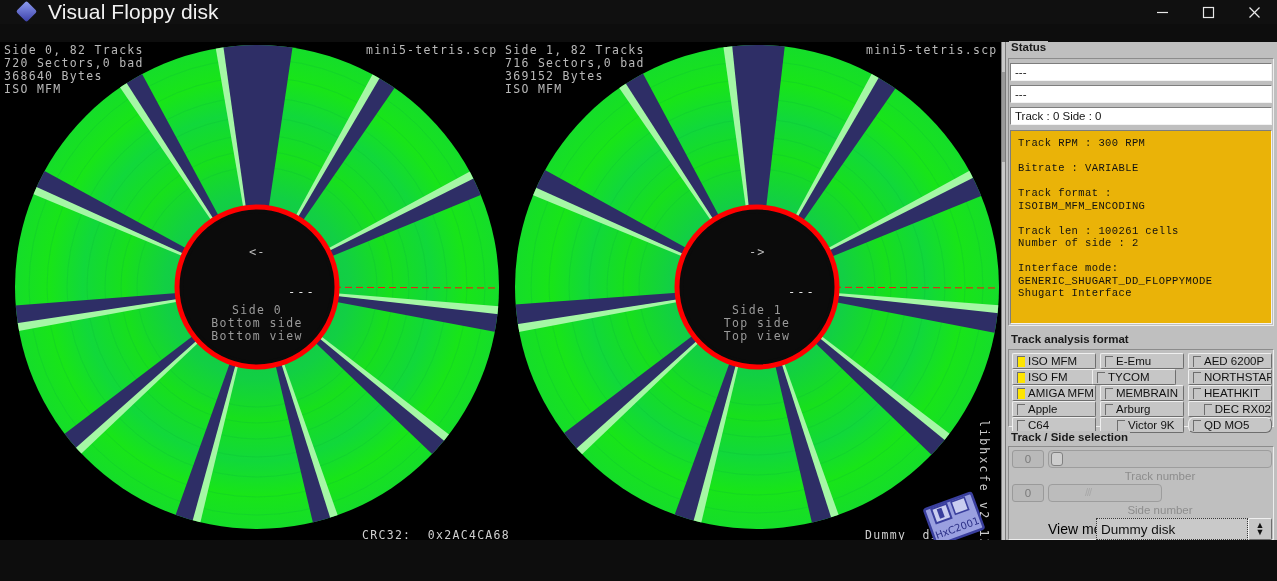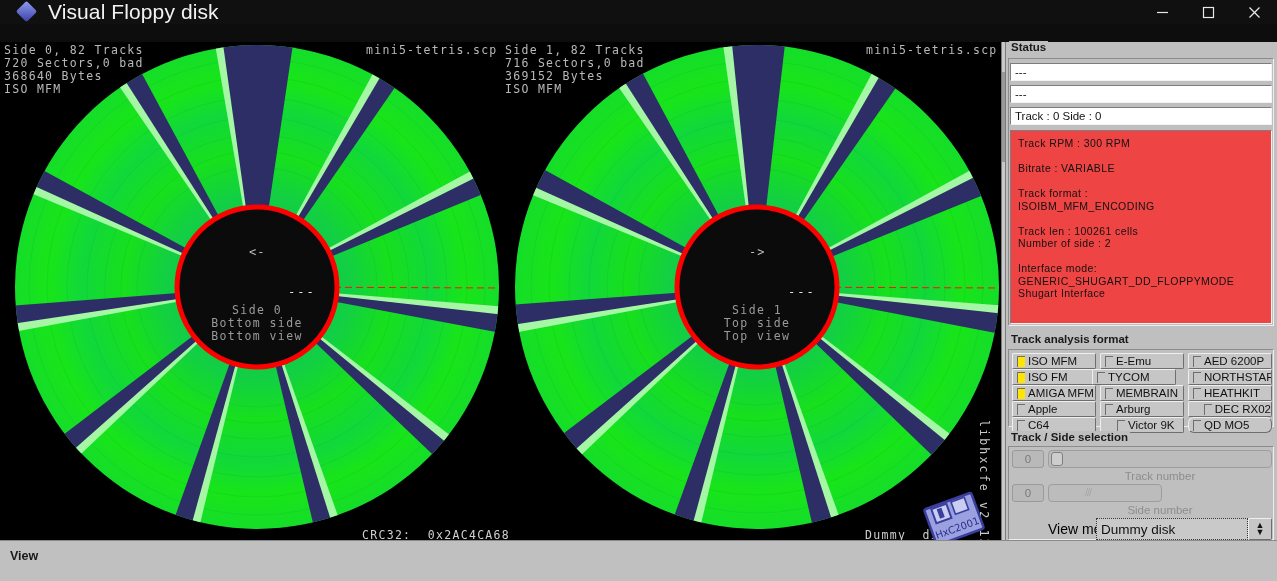--- a/index.html
+++ b/index.html
@@ -82,25 +82,25 @@
   }
 
   .tfield {
     position:absolute; background:#fff;
     border-top:1px solid #7d7d7d; border-left:1px solid #7d7d7d;
     border-right:1px solid #f2f2f2; border-bottom:1px solid #f2f2f2;
     font-size:11.5px; color:#141414; padding:1px 4px; display:flex; align-items:center;
     font-family:"Liberation Sans", sans-serif; overflow:hidden;
   }
   .tarea {
-    position:absolute; background:#ef4444;
+    position:absolute; background:#eab308;
     border-top:1px solid #7d7d7d; border-left:1px solid #7d7d7d;
     border-right:1px solid #f2f2f2; border-bottom:1px solid #f2f2f2;
     padding:6px 7px; overflow:hidden;
-    font-family:Liberation Sans, sans-serif; font-size:10.5px; color:#111;
+    font-family:Liberation Mono, monospace; font-size:10.5px; color:#111;
     line-height:12.5px; white-space:pre-wrap; letter-spacing:.4px;
   }
 
   
   .cbx {
     position:absolute; height:16px;
     background:#c6c6c6;
     border-top:1px solid #efefef; border-left:1px solid #efefef;
     border-right:1px solid #6e6e6e; border-bottom:1px solid #6e6e6e;
     display:flex; align-items:center; border-radius:2px;
@@ -501,18 +501,14 @@
 
       <div class="vm-lbl" style="left:14px; top:89px;">View mode</div>
       <div class="combo" style="left:90px; top:86px; width:152px;">Dummy disk</div>
       <div class="combo-arrow" style="left:242px; top:86px;">
         <span>▲</span>
         <span>▼</span>
       </div>
     </div>
   </div>
 
-  <div class="bottom">
-    <div class="view-lbl">View</div>
-
-  </div>
 
 </div>
 
 </body></html>

